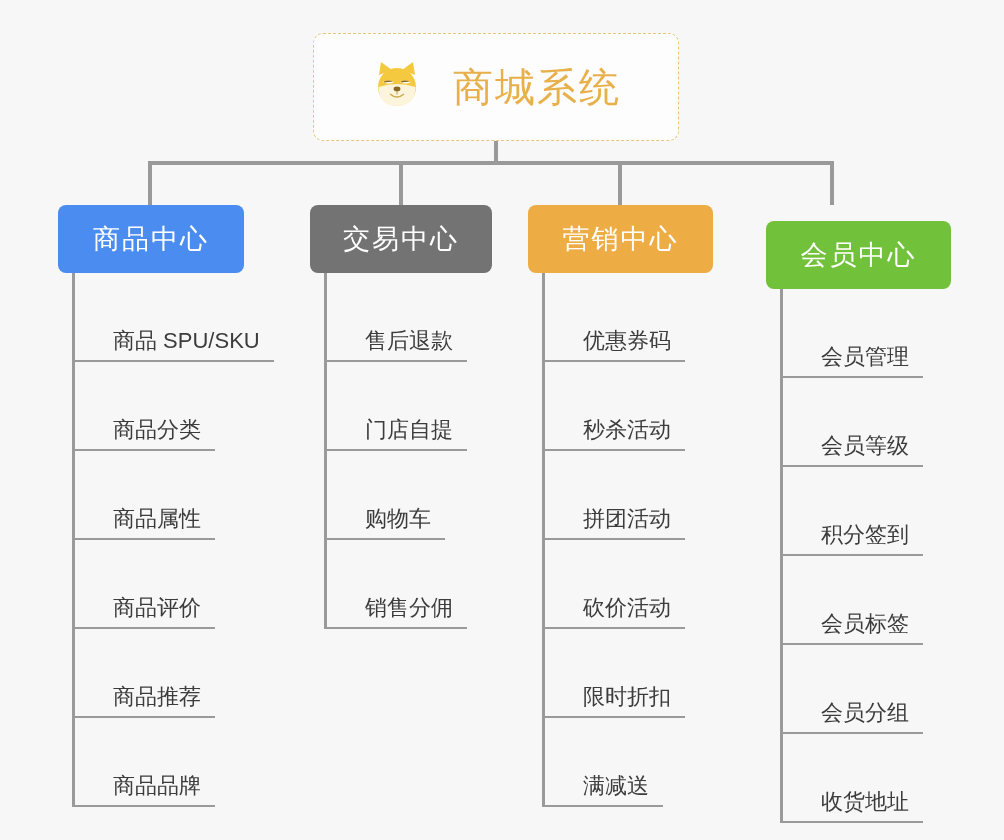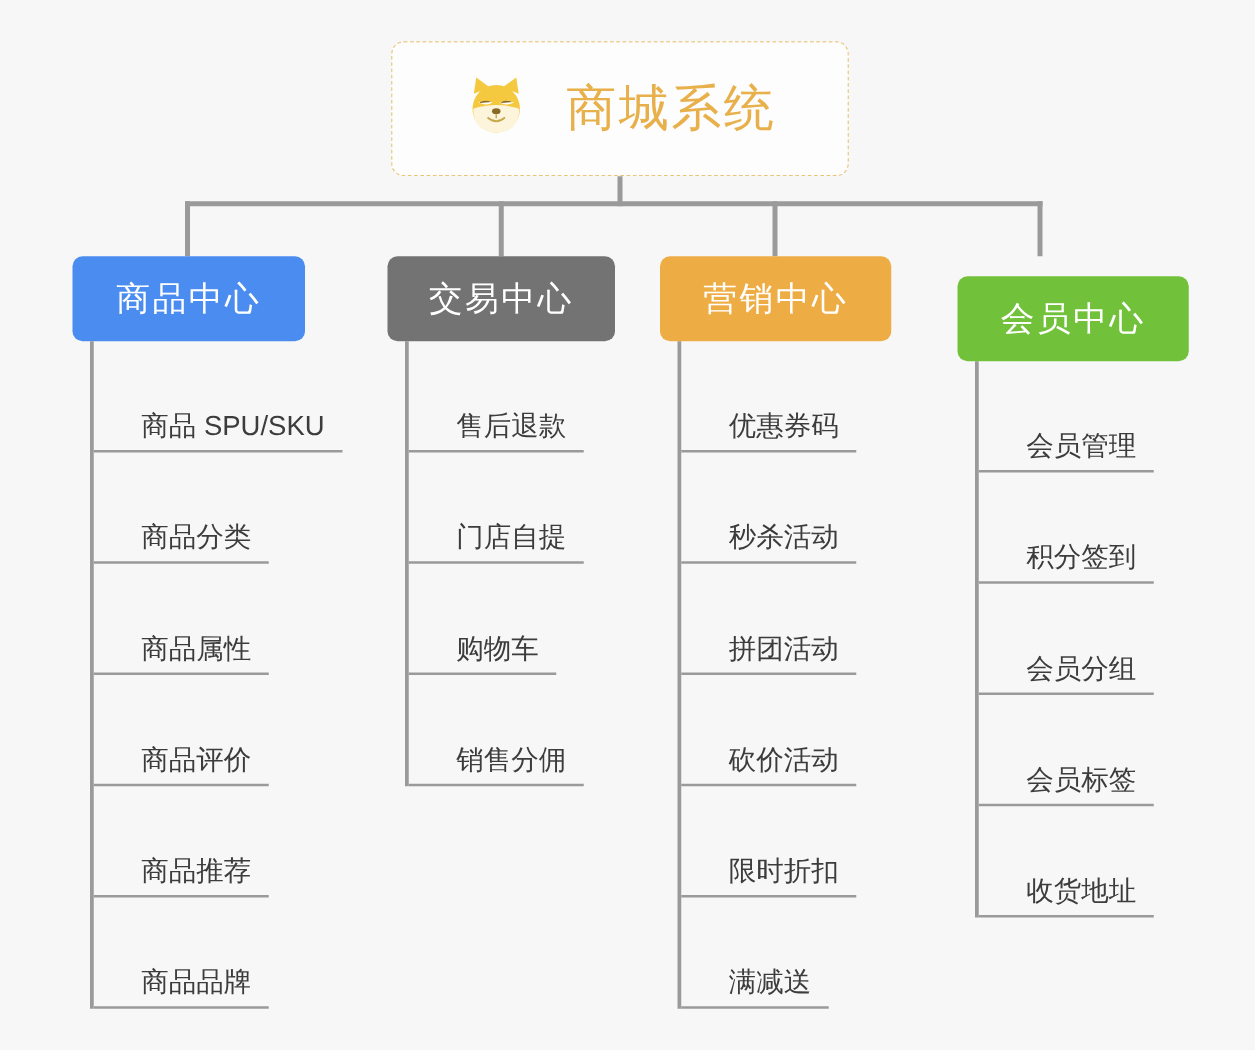--- a/index.html
+++ b/index.html
@@ -221,27 +221,30 @@
 
   <div class="column" style="left:766px;width:185px;margin-top:16px;">
     <div class="cat-card" style="background: rgb(114, 193, 59);">
       <span>会员中心</span>
     </div>
     <div class="leaf-list">
       <div class="leaf">
           <span class="leaf-inner">会员管理</span>
         </div>
       <div class="leaf">
+          <span class="leaf-inner">会员等级</span>
+        </div>
+      <div class="leaf">
           <span class="leaf-inner">积分签到</span>
         </div>
       <div class="leaf">
+          <span class="leaf-inner">会员标签</span>
+        </div>
+      <div class="leaf">
           <span class="leaf-inner">会员分组</span>
         </div>
       <div class="leaf">
-          <span class="leaf-inner">会员标签</span>
-        </div>
-      <div class="leaf">
           <span class="leaf-inner">收货地址</span>
         </div>
     </div>
   </div>
 
 </div>
 
 </body></html>

